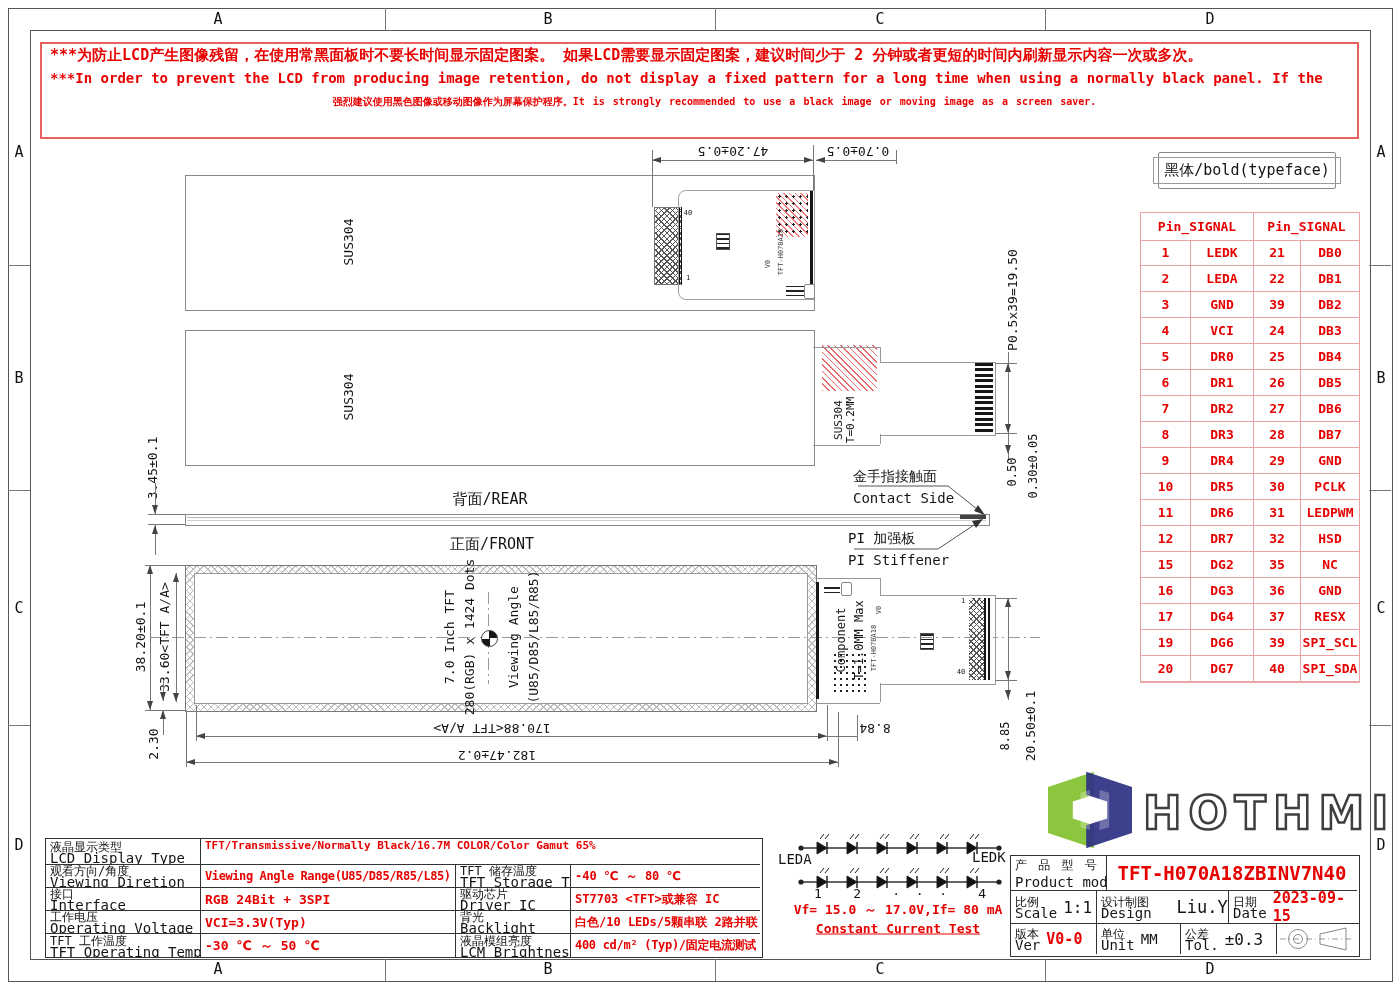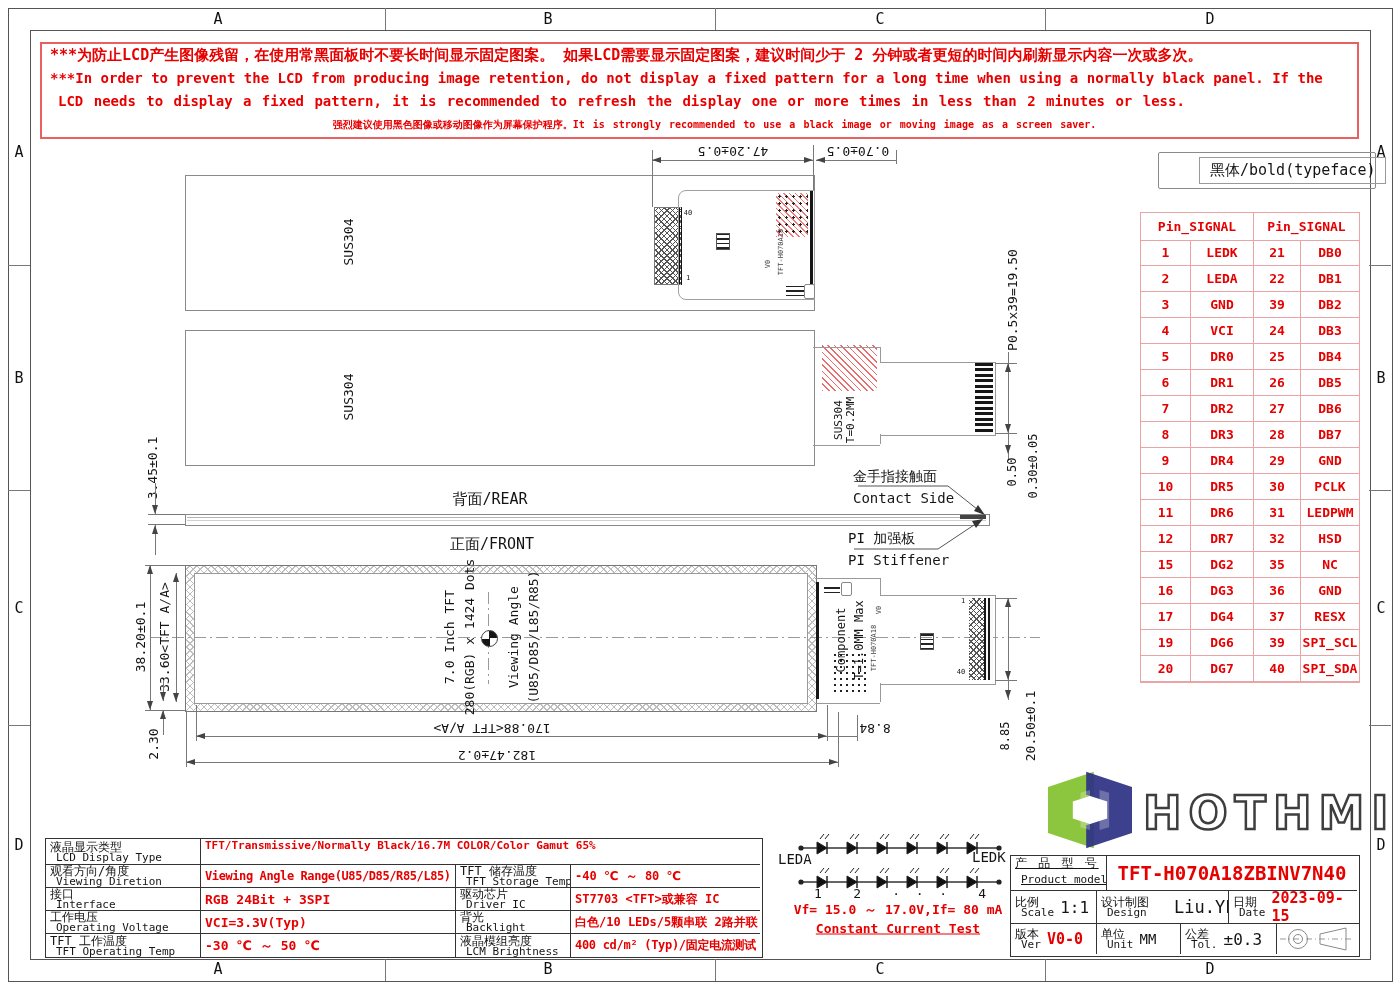--- a/index.html
+++ b/index.html
@@ -27,40 +27,40 @@
   .stripesh{background-image:repeating-linear-gradient(0deg,#222 0 1.5px,transparent 1.5px 4.5px);}
   .cl{position:absolute;height:1px;background-image:repeating-linear-gradient(90deg,#9a9a9a 0 12px,transparent 12px 16px,#9a9a9a 16px 18px,transparent 18px 22px);}
   .clv{position:absolute;width:1px;background-image:repeating-linear-gradient(180deg,#9a9a9a 0 12px,transparent 12px 16px,#9a9a9a 16px 18px,transparent 18px 22px);}
   .bl{position:absolute;font-size:15px;color:#111;}
 
   
   #warnbox{position:absolute;left:40px;top:42px;width:1315px;height:93px;border:2px solid #e86060;background:#fff;}
   #warnbox .wl{white-space:nowrap;overflow:hidden;color:#e80000;font-weight:bold;line-height:23px;}
 
   
-  #tfbox{position:absolute;left:1158px;top:152px;width:176px;height:35px;border:1px solid #8a8a8a;border-radius:2px;display:flex;align-items:center;justify-content:flex-start;padding-left:40px;}
+  #tfbox{position:absolute;left:1158px;top:152px;width:176px;height:35px;border:1px solid #8a8a8a;border-radius:2px;display:flex;align-items:center;justify-content:center;}
   #tfbox .inner{border:1px solid #9a9a9a;padding:3px 10px;font-size:15px;white-space:nowrap;}
 
   
   #pintable{position:absolute;left:1140px;top:212px;width:218px;border:1px solid #eba4a4;color:#e60000;font-weight:bold;font-size:13px;text-align:center;background:#fff;}
   .pin-head{display:grid;grid-template-columns:113px 105px;height:27px;line-height:27px;}
   .pin-head>div{border-bottom:1px solid #eba4a4;}
   .pin-head>div:first-child{border-right:1px solid #eba4a4;}
   .pin-row{display:grid;grid-template-columns:50px 63px 47px 58px;height:26px;line-height:26px;}
   .pin-row>div{border-right:1px solid #eba4a4;border-bottom:1px solid #eba4a4;overflow:hidden;}
   .pin-row>div:last-child{border-right:none;}
 
   
   #spec{position:absolute;left:45px;top:838px;width:716px;border:1px solid #333;background:#fff;}
   .spec-row{display:grid;}
   .sc{border-right:1px solid #333;border-bottom:1px solid #333;padding:1px 4px;overflow:hidden;}
   .sc.last{border-right:none;}
   .spec-row.bot .sc{border-bottom:none;}
   .lbl-cn{font-size:12px;line-height:12px;white-space:nowrap;}
-  .lbl-en{font-size:11px;line-height:10px;white-space:nowrap;margin-left:6px;}
+  .lbl-en{font-size:14px;line-height:10px;white-space:nowrap;}
   .val{color:#e60000;font-weight:bold;font-size:13px;line-height:21px;white-space:nowrap;}
 
   
   #tblock{position:absolute;left:1010px;top:855px;width:348px;height:100px;border:1px solid #333;background:#fff;}
   .tb-row{display:grid;}
   .tb-cell{border-right:1px solid #333;border-bottom:1px solid #333;padding:1px 4px;overflow:hidden;display:flex;align-items:center;gap:6px;}
   .tb-cell.last{border-right:none;}
   .tb-row.bot .tb-cell{border-bottom:none;}
   .tb-lbl{display:flex;flex-direction:column;justify-content:center;}
 
@@ -99,21 +99,20 @@
   <div class="bl t a" style="left:19px;top:608px;">C</div>
   <div class="bl t a" style="left:19px;top:845px;">D</div>
   <div class="bl t a" style="left:1381px;top:152px;">A</div>
   <div class="bl t a" style="left:1381px;top:378px;">B</div>
   <div class="bl t a" style="left:1381px;top:608px;">C</div>
   <div class="bl t a" style="left:1381px;top:845px;">D</div>
 
   <div id="warnbox">
     <div class="wl" style="font-size:15px;padding-left:8px;">***为防止LCD产生图像残留，在使用常黑面板时不要长时间显示固定图案。 如果LCD需要显示固定图案，建议时间少于 2 分钟或者更短的时间内刷新显示内容一次或多次。</div>
     <div class="wl" style="font-size:14px;padding-left:8px;">***In order to prevent the LCD from producing image retention, do not display a fixed pattern for a long time when using a normally black panel. If the</div>
-    <div class="wl" style="font-size:14px;padding-left:16px;word-spacing:2px;">LCD needs to display a fixed pattern,  it is recommended to refresh the display one or more times in less than 2 minutes or  less.</div>
     <div class="wl" style="font-size:10px;padding-left:30px;word-spacing:2px;text-align:center;">强烈建议使用黑色图像或移动图像作为屏幕保护程序。It is strongly recommended to use a black image or moving image as a screen saver.</div>
   </div>
 
   <div id="tfbox">
     <div class="inner">黑体/bold(typeface)</div>
   </div>
 
   <div class="a" style="left:185px;top:175px;width:628px;height:134px;border:1px solid #8a8a8a;"></div>
   <div class="a tv dim" style="left:348px;top:242px;">SUS304</div>
   <div class="a xhatch" style="left:654px;top:207px;width:24px;height:76px;border:1px solid #777;border-right:3px double #111;"></div>
@@ -535,21 +534,21 @@
           <line x1="2" y1="9" x2="6" y2="4"></line>
         </g>
     </g>
   </svg>
   <div class="a" style="left:814px;top:886px;font-size:13px;white-space:pre;">1    2    ·  ·  ·    4    5</div>
   <div class="a t red" style="left:898px;top:910px;font-size:13px;font-weight:bold;">Vf= 15.0 ～ 17.0V,If= 80 mA</div>
   <div class="a t red" style="left:898px;top:928px;font-size:13px;font-weight:bold;text-decoration:underline;">Constant Current Test</div>
 
   <div id="tblock">
     <div class="tb-row" style="grid-template-columns:96px 250px;height:35px;">
-      <div class="tb-cell tb-lbl" style="display:flex;flex-direction:column;align-items:flex-start;justify-content:flex-start;text-decoration:underline;">
+      <div class="tb-cell tb-lbl" style="display:flex;flex-direction:column;align-items:flex-start;justify-content:center;">
         <div class="lbl-cn" style="letter-spacing:2px;">产 品 型 号</div>
         <div class="lbl-en">Product model</div>
       </div>
       <div class="tb-cell last" style="justify-content:center;">
         <div class="red" style="font-size:19px;font-weight:bold;white-space:nowrap;">TFT-H070A18ZBINV7N40</div>
       </div>
     </div>
     <div class="tb-row" style="grid-template-columns:86px 132px 130px;height:33px;">
       <div class="tb-cell">
         <div class="tb-lbl">

